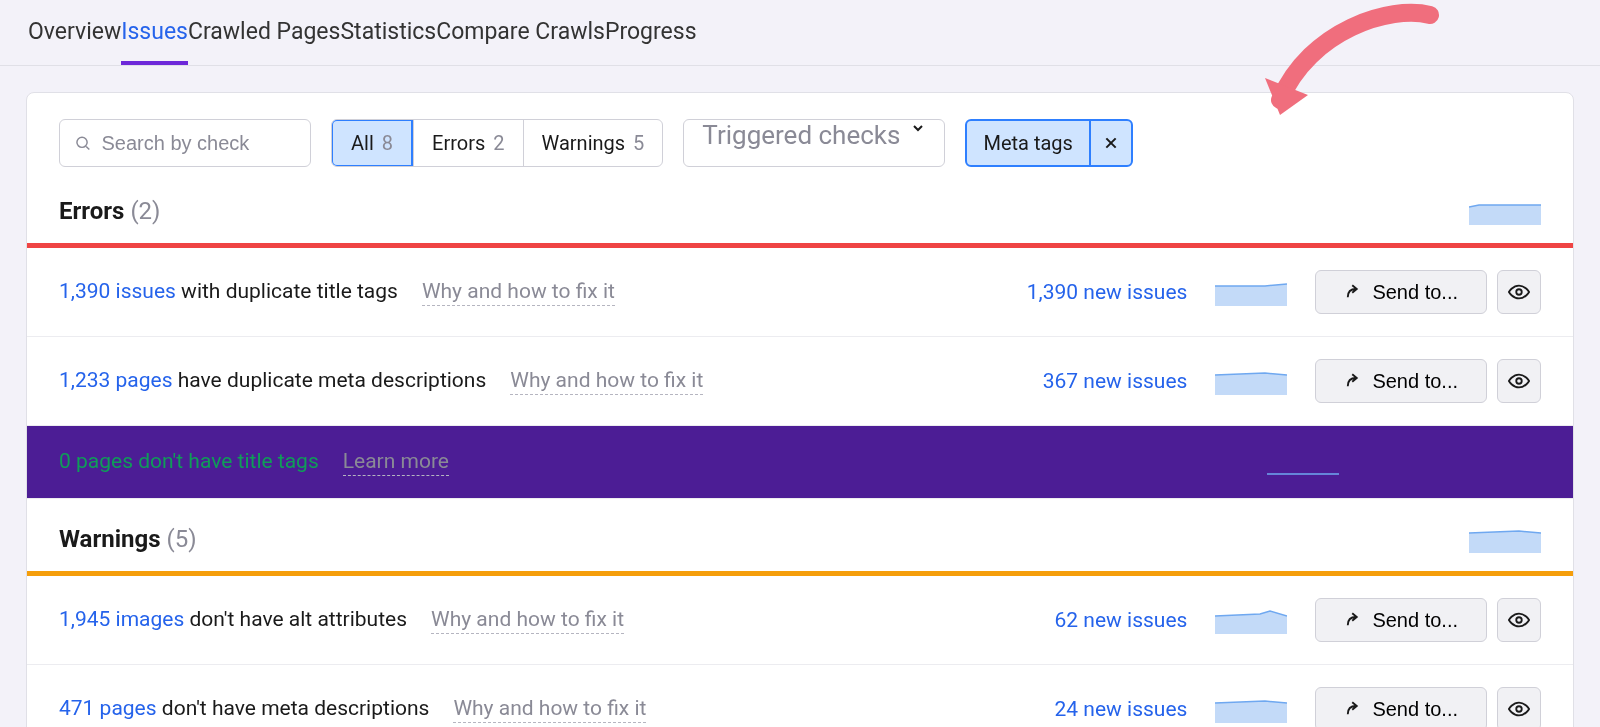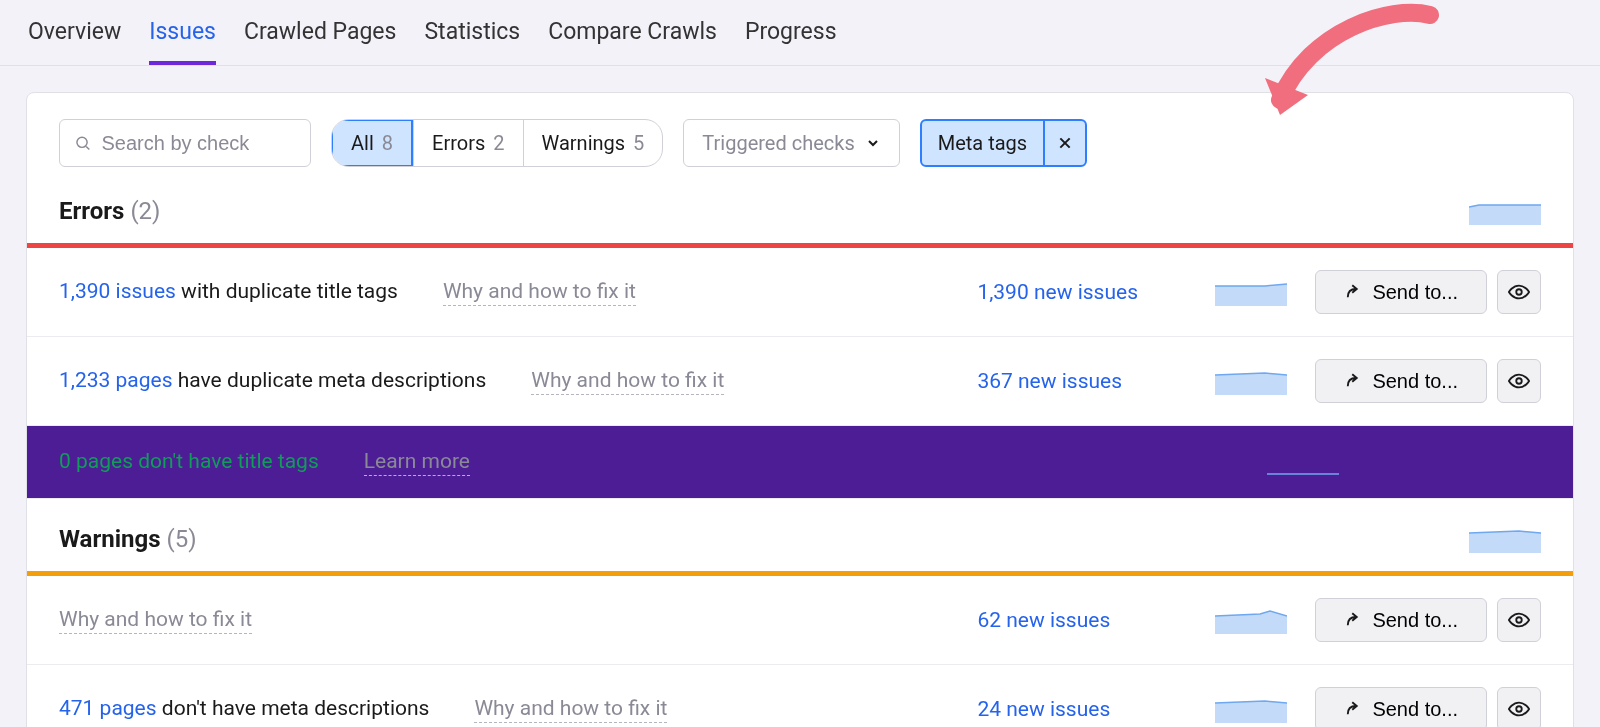--- a/index.html
+++ b/index.html
@@ -5,21 +5,20 @@
 * { box-sizing: border-box; margin: 0; padding: 0; }
 body {
   font-family: -apple-system, BlinkMacSystemFont, "Segoe UI", Roboto, Helvetica, Arial, sans-serif;
   background: #f3f2f9;
   color: #1a1a1a;
   font-size: 18px;
 }
 .page { width: 1600px; height: 727px; position: relative; overflow: hidden; }
 .tabs {
   display: flex;
-  gap: 28px;
   padding: 18px 28px 0 28px;
   border-bottom: 1px solid #e0e0e7;
   background: #f3f2f9;
 }
 .tab {
   color: #333;
   font-size: 23px;
   padding-bottom: 16px;
   cursor: pointer;
 }
@@ -54,21 +53,21 @@
   border: none;
   outline: none;
   font-size: 20px;
   width: 100%;
   color: #8a8a96;
 }
 .search-wrap input::placeholder { color: #8a8a96; }
 .seg-group {
   display: inline-flex;
   border: 1px solid #d0d0d8;
-  border-radius: 18px;
+  border-radius: 6px;
   overflow: hidden;
   height: 48px;
 }
 .seg {
   display: inline-flex;
   align-items: center;
   gap: 8px;
   padding: 0 18px;
   font-size: 20px;
   border-left: 1px solid #d0d0d8;
@@ -78,27 +77,26 @@
 .seg.active {
   background: #cfe4ff;
   border: 2px solid #2e7fff;
   border-radius: 6px 0 0 6px;
   margin: -1px 0 -1px -1px;
   padding: 0 18px;
 }
 .seg .count { color: #8a8a96; }
 .trigger-dd {
   display: inline-flex;
-  align-items: center;
   gap: 10px;
   border: 1px solid #d0d0d8;
   border-radius: 6px;
   height: 48px;
   padding: 0 18px;
-  font-size: 20px;
+  font-size: 26px;
   color: #8a8a96;
   cursor: pointer;
 }
 .chip {
   display: inline-flex;
   align-items: center;
   border: 2px solid #2e7fff;
   background: #cfe4ff;
   border-radius: 6px;
   height: 48px;
@@ -140,35 +138,35 @@
 .row {
   display: flex;
   align-items: center;
   padding: 22px 32px;
   border-bottom: 1px solid #ececf0;
   font-size: 21px;
 }
 .row.muted {
   background: #4c1d95;
 }
-.row-text { flex: 1 1 auto; display: flex; align-items: baseline; gap: 45px; flex-wrap: wrap; }
+.row-text { flex: 1 1 auto; display: flex; align-items: baseline; gap: 24px; flex-wrap: wrap; }
 .link-count { color: #2563eb; }
 .link-green { color: #0f9d58; }
 .row-text .desc { color: #1a1a1a; }
 .helplink {
   color: #8a8a96;
   border-bottom: 1px dashed #b5b5c0;
   padding-bottom: 2px;
   cursor: pointer;
 }
 .new-issues {
   color: #2563eb;
   font-size: 21px;
   width: 210px;
-  text-align: left;
+  text-align: right;
 }
 .row .spark { margin: 0 28px; }
 .btn {
   display: inline-flex;
   align-items: center;
   gap: 10px;
   height: 44px;
   padding: 0 28px;
   border: 1px solid #d0d0d8;
   background: #f1f1f4;
@@ -344,20 +342,23 @@
         <svg viewBox="0 0 72 28">
             <path d="M0 8 L50 6 L72 8 L72 28 L0 28 Z" fill="#c3daf8"></path>
             <path d="M0 8 L50 6 L72 8" stroke="#6fa8f0" stroke-width="1.5" fill="none"></path>
           </svg>
       </span>
     </div>
     <hr class="hr-orange">
 
     <div class="row">
       <div class="row-text">
+        <span>
+          <span class="link-count">1,945 images</span><span class="desc"> don't have alt attributes</span>
+        </span>
         <span class="helplink">Why and how to fix it</span>
       </div>
       <span class="new-issues">62 new issues</span>
       <span class="spark">
         <svg viewBox="0 0 72 28">
             <path d="M0 10 L45 8 L55 5 L72 10 L72 28 L0 28 Z" fill="#c3daf8"></path>
             <path d="M0 10 L45 8 L55 5 L72 10" stroke="#6fa8f0" stroke-width="1.5" fill="none"></path>
           </svg>
       </span>
       <button class="btn">

